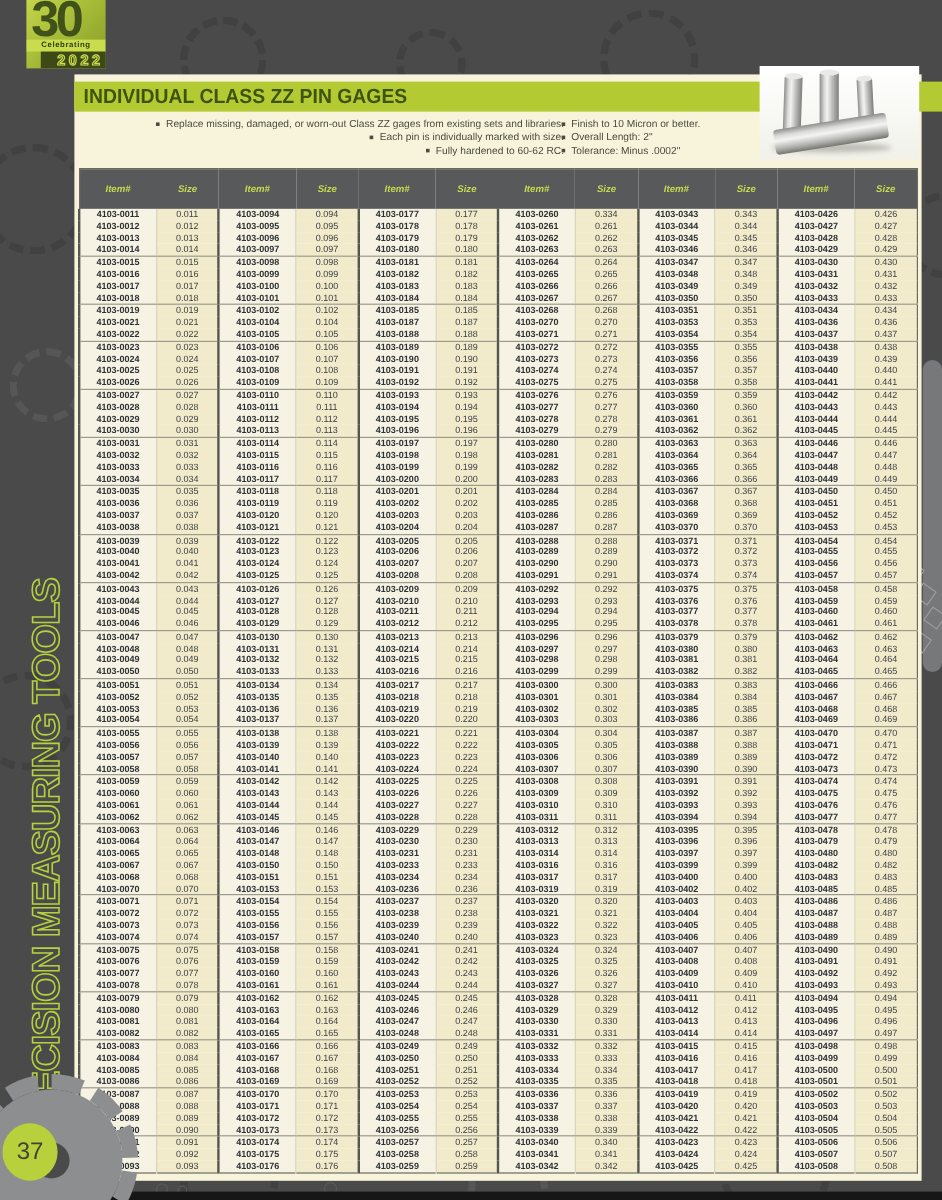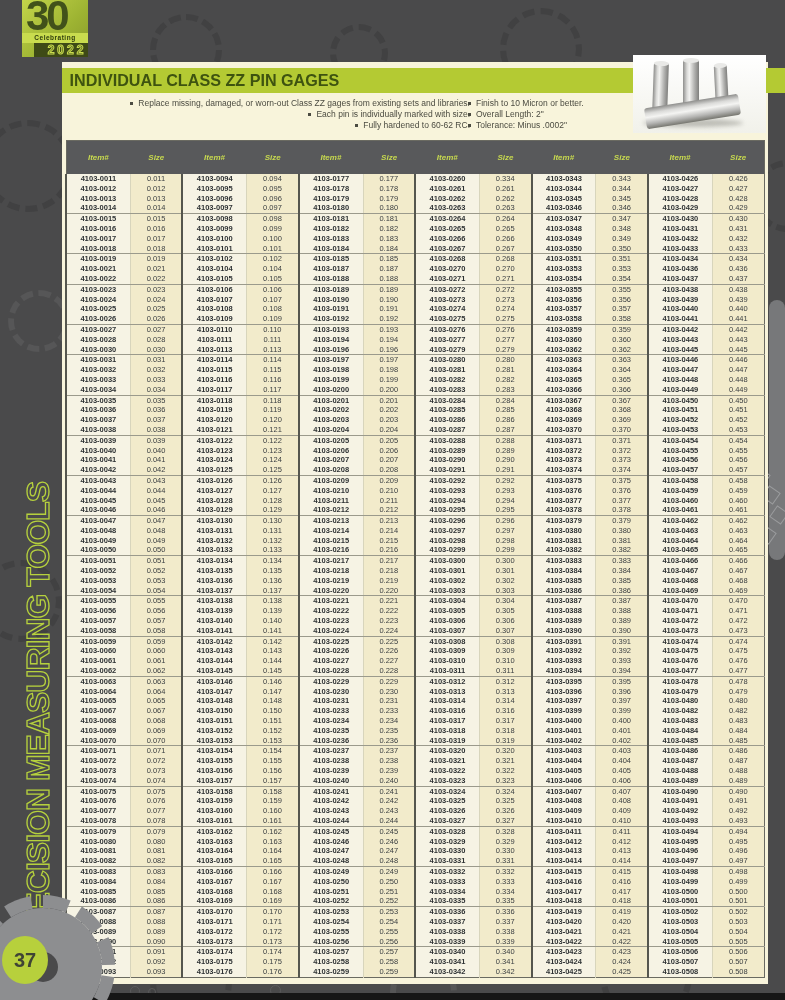--- a/index.html
+++ b/index.html
@@ -90,21 +90,21 @@
 
   
   .gear-lite{position:absolute;left:-16px;top:908px;width:118px;height:118px;z-index:4;
        background:#8d8e90;border-radius:50%;}
   .gear-lite::before{content:"";position:absolute;inset:-13px;border:13px dashed #8d8e90;
        border-radius:50%;}
   .gear-lite::after{content:"";position:absolute;left:44px;top:44px;width:30px;height:30px;
        background:#4a4a4b;border-radius:50%;}
   .page-num{position:absolute;left:2px;top:936px;width:46px;height:48px;z-index:5;
        background:#b7d03c;border-radius:50%;text-align:center;}
-  .page-num span{font-size:20px;font-weight:bold;color:#3f4435;line-height:48px;}
+  .page-num span{font-size:20px;font-weight:normal;color:#3f4435;line-height:48px;}
 
   .bottom-strip{position:absolute;left:0;top:993px;width:785px;height:7px;
        background:#161616;z-index:3;}
 </style>
 </head>
 <body>
 
 <div class="page">
 
   <div class="decor">
@@ -425,20 +425,34 @@
             <td class="size">0.111</td>
             <td class="item">4103-0194</td>
             <td class="size">0.194</td>
             <td class="item">4103-0277</td>
             <td class="size">0.277</td>
             <td class="item">4103-0360</td>
             <td class="size">0.360</td>
             <td class="item">4103-0443</td>
             <td class="size">0.443</td>
           </tr>
+          <tr>
+            <td class="item">4103-0029</td>
+            <td class="size">0.029</td>
+            <td class="item">4103-0112</td>
+            <td class="size">0.112</td>
+            <td class="item">4103-0195</td>
+            <td class="size">0.195</td>
+            <td class="item">4103-0278</td>
+            <td class="size">0.278</td>
+            <td class="item">4103-0361</td>
+            <td class="size">0.361</td>
+            <td class="item">4103-0444</td>
+            <td class="size">0.444</td>
+          </tr>
           <tr class="group-end">
             <td class="item">4103-0030</td>
             <td class="size">0.030</td>
             <td class="item">4103-0113</td>
             <td class="size">0.113</td>
             <td class="item">4103-0196</td>
             <td class="size">0.196</td>
             <td class="item">4103-0279</td>
             <td class="size">0.279</td>
             <td class="item">4103-0362</td>
@@ -957,34 +971,20 @@
             <td class="size">0.151</td>
             <td class="item">4103-0234</td>
             <td class="size">0.234</td>
             <td class="item">4103-0317</td>
             <td class="size">0.317</td>
             <td class="item">4103-0400</td>
             <td class="size">0.400</td>
             <td class="item">4103-0483</td>
             <td class="size">0.483</td>
           </tr>
-          <tr>
-            <td class="item">4103-0069</td>
-            <td class="size">0.069</td>
-            <td class="item">4103-0152</td>
-            <td class="size">0.152</td>
-            <td class="item">4103-0235</td>
-            <td class="size">0.235</td>
-            <td class="item">4103-0318</td>
-            <td class="size">0.318</td>
-            <td class="item">4103-0401</td>
-            <td class="size">0.401</td>
-            <td class="item">4103-0484</td>
-            <td class="size">0.484</td>
-          </tr>
           <tr class="group-end">
             <td class="item">4103-0070</td>
             <td class="size">0.070</td>
             <td class="item">4103-0153</td>
             <td class="size">0.153</td>
             <td class="item">4103-0236</td>
             <td class="size">0.236</td>
             <td class="item">4103-0319</td>
             <td class="size">0.319</td>
             <td class="item">4103-0402</td>

